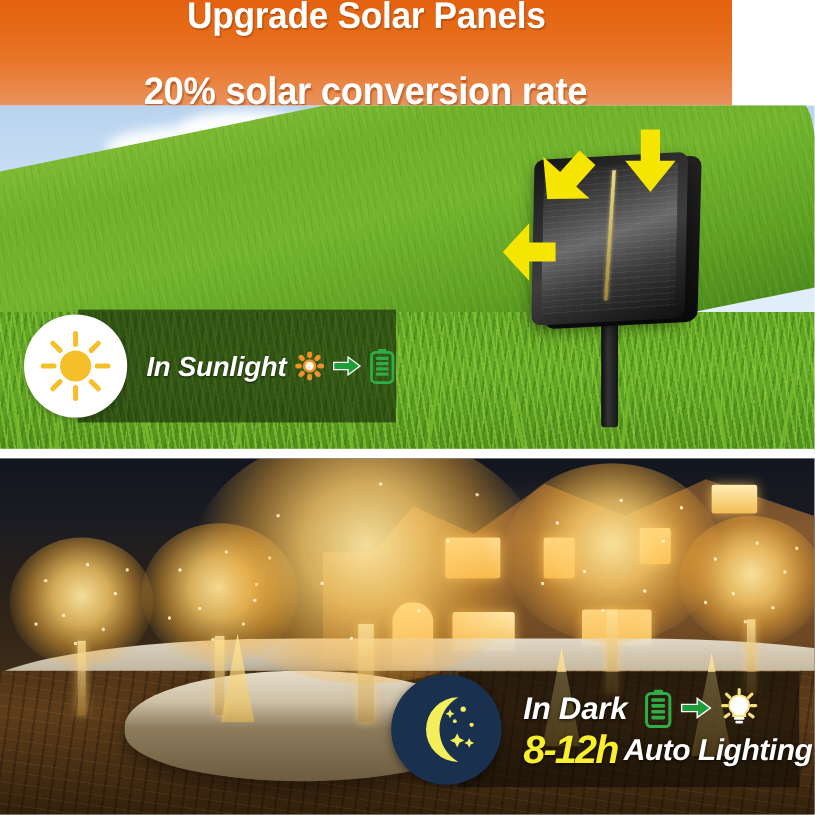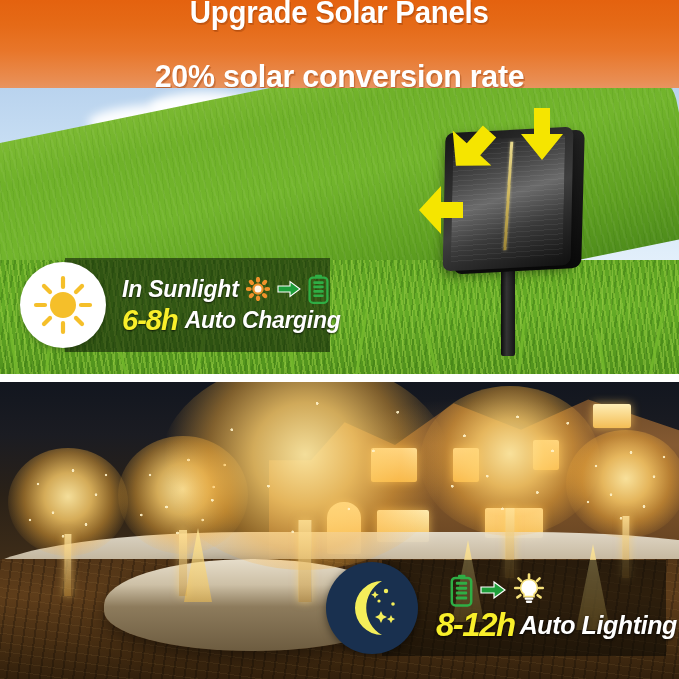--- a/index.html
+++ b/index.html
@@ -6,21 +6,21 @@
   html, body {
     width:679px; height:679px;
     font-family:"Liberation Sans", sans-serif;
     background:#ffffff;
     overflow:hidden;
   }
   #page { position:relative; width:679px; height:679px; overflow:hidden; background:#fff; }
 
   
   .header {
-    position:absolute; left:0; top:0; width:679px; height:88px;
+    position:absolute; left:0; top:0; width:610px; height:88px;
     background:linear-gradient(180deg,#e4620f 0%,#e56a17 28%,#e8762a 58%,#e98c50 90%,#e89460 100%);
     display:flex; flex-direction:column; align-items:center; justify-content:center;
     overflow:hidden;
     gap:25px;
   }
   .header-line {
     color:#ffffff;
     font-weight:bold;
     font-size:31px;
     line-height:39px;
@@ -343,24 +343,20 @@
             <g fill="#2fae45">
               <rect x="5.3" y="7.2" width="10.4" height="2.7" rx="1"></rect>
               <rect x="5.3" y="11.6" width="10.4" height="2.7" rx="1"></rect>
               <rect x="5.3" y="16.0" width="10.4" height="2.7" rx="1"></rect>
               <rect x="5.3" y="20.4" width="10.4" height="2.7" rx="1"></rect>
             </g>
           </svg>
         </span>
       </div>
 
-      <div class="badge-row">
-        <span class="t-hours-y">6-8h</span>
-        <span class="t-auto" style="margin-left:7px;">Auto Charging</span>
-      </div>
     </div>
   </div>
 
   <div class="divider"></div>
 
   <div class="night-scene">
     <div class="house-glow"></div>
     <div class="house"></div>
 
     <div class="window" style="right:262px; top:66px; width:46px; height:34px;"></div>
@@ -413,20 +409,21 @@
           <circle cx="44" cy="30" r="1.6"></circle>
           <path d="M46 40 l1.9 4.1 4.1 1.9 -4.1 1.9 -1.9 4.1 -1.9 -4.1 -4.1 -1.9 4.1 -1.9 Z"></path>
           <path d="M56 44 l1.3 2.8 2.8 1.3 -2.8 1.3 -1.3 2.8 -1.3 -2.8 -2.8 -1.3 2.8 -1.3 Z"></path>
           <path d="M40 20 l1.2 2.6 2.6 1.2 -2.6 1.2 -1.2 2.6 -1.2 -2.6 -2.6 -1.2 2.6 -1.2 Z"></path>
         </g>
       </svg>
     </div>
 
     <div class="badge-text" style="margin-left:18px;">
       <div class="badge-row">
+        <span class="t-dark">In Dark</span>
 
         <span class="icon-inline" style="margin-left:14px;">
           <svg width="23" height="33" viewBox="0 0 23 33">
             <rect x="8" y="0.8" width="7.5" height="3.2" rx="1" fill="#2fae45"></rect>
             <rect x="1.8" y="3.9" width="19.4" height="27.6" rx="3.6" fill="none" stroke="#2fae45" stroke-width="2.5"></rect>
             <g fill="#2fae45">
               <rect x="5.8" y="7.8" width="11.4" height="3" rx="1.1"></rect>
               <rect x="5.8" y="12.7" width="11.4" height="3" rx="1.1"></rect>
               <rect x="5.8" y="17.6" width="11.4" height="3" rx="1.1"></rect>
               <rect x="5.8" y="22.5" width="11.4" height="3" rx="1.1"></rect>

